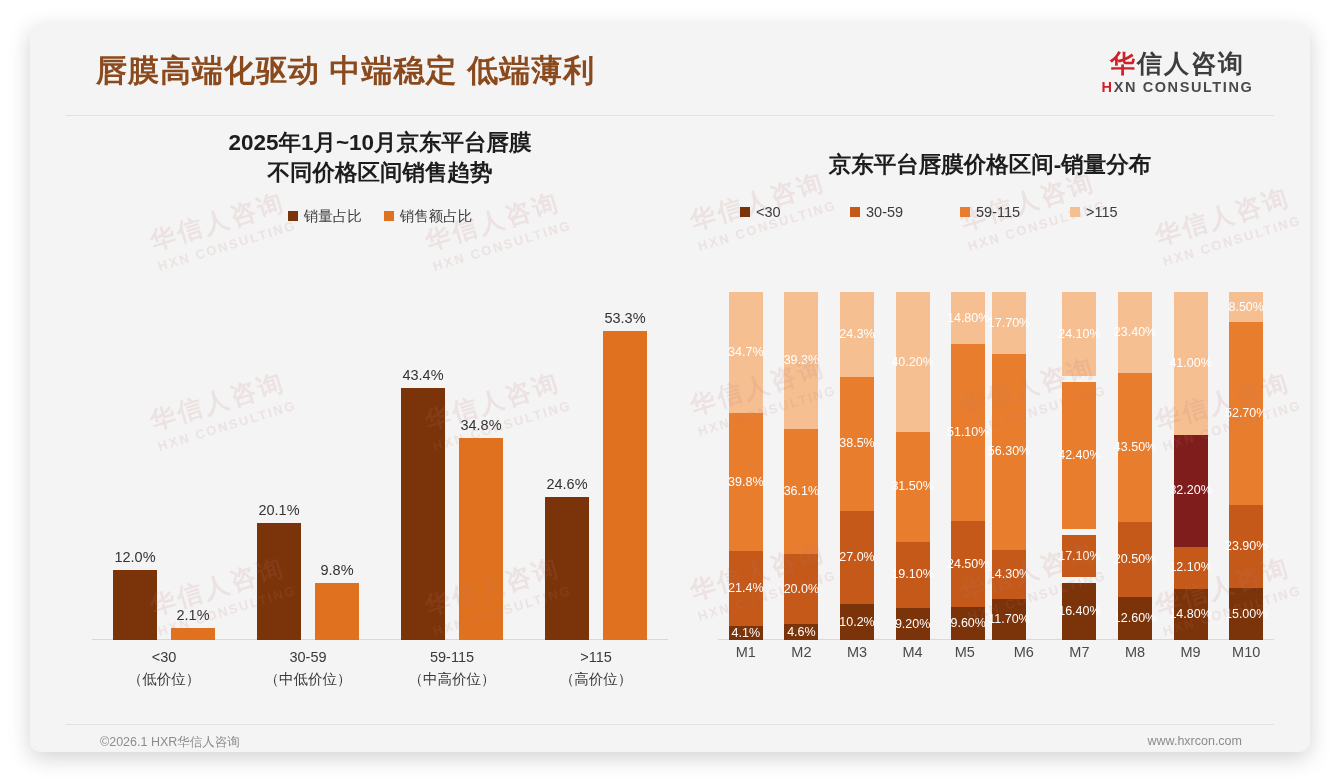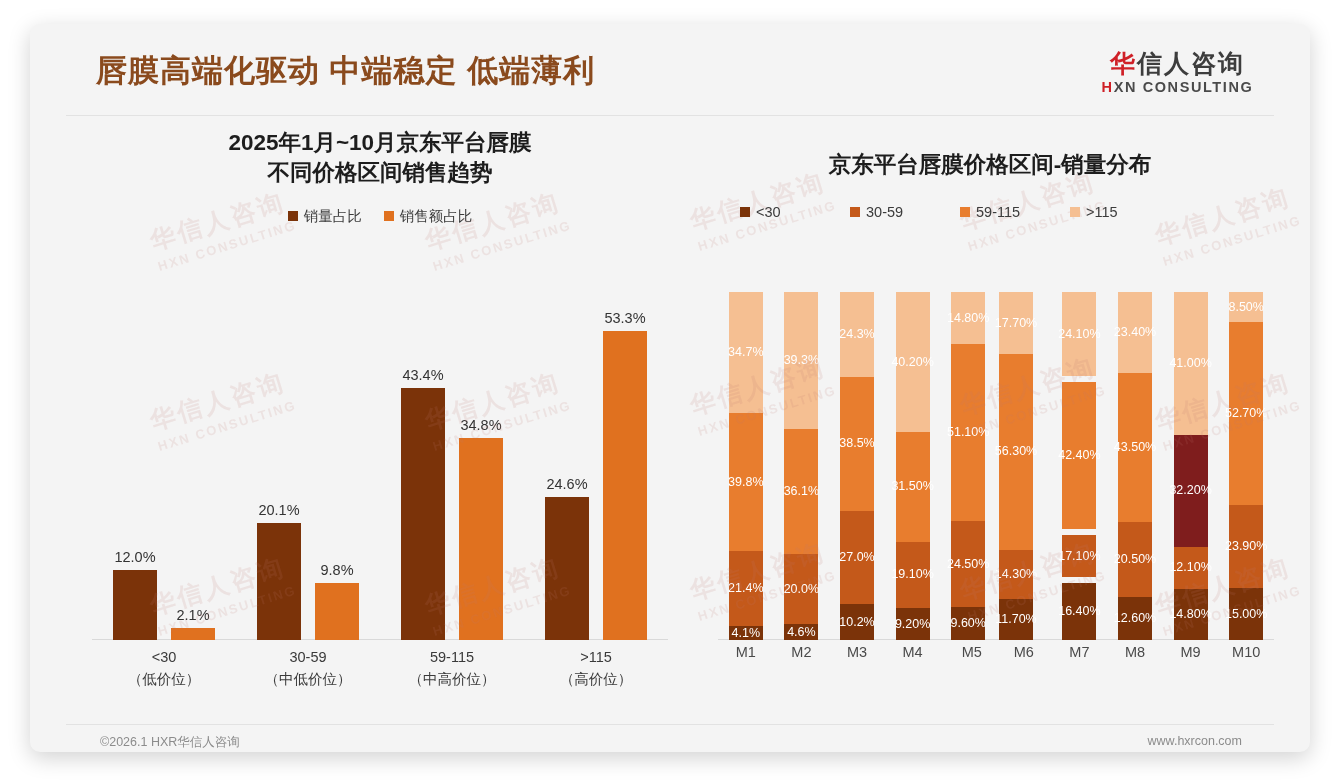--- a/index.html
+++ b/index.html
@@ -494,21 +494,21 @@
           <div class="seg" style="background: rgb(232, 125, 46); height: 177.828px;">
             <span class="seg-label">51.10%</span>
           </div>
           <div class="seg" style="background: rgb(196, 89, 26); height: 85.26px;">
             <span class="seg-label">24.50%</span>
           </div>
           <div class="seg" style="background: rgb(123, 51, 9); height: 33.408px;">
             <span class="seg-label">9.60%</span>
           </div>
         </div>
-        <div class="stack" style="left: 281px;">
+        <div class="stack" style="left: 274px;">
           <div class="seg" style="background: rgb(245, 191, 146); height: 61.596px;">
             <span class="seg-label">17.70%</span>
           </div>
           <div class="seg" style="background: rgb(232, 125, 46); height: 195.924px;">
             <span class="seg-label">56.30%</span>
           </div>
           <div class="seg" style="background: rgb(196, 89, 26); height: 49.764px;">
             <span class="seg-label">14.30%</span>
           </div>
           <div class="seg" style="background: rgb(123, 51, 9); height: 40.716px;">
@@ -570,21 +570,21 @@
           <div class="seg" style="background: rgb(123, 51, 9); height: 52.2px;">
             <span class="seg-label">15.00%</span>
           </div>
         </div>
       </div>
     <div class="m-labels" id="m-labels">
         <div class="m-label" style="left: 0px; width: 55.6px;">M1</div>
         <div class="m-label" style="left: 55.6px; width: 55.6px;">M2</div>
         <div class="m-label" style="left: 111.2px; width: 55.6px;">M3</div>
         <div class="m-label" style="left: 166.8px; width: 55.6px;">M4</div>
-        <div class="m-label" style="left: 226px; width: 55.6px;">M5</div>
+        <div class="m-label" style="left: 219px; width: 55.6px;">M5</div>
         <div class="m-label" style="left: 278px; width: 55.6px;">M6</div>
         <div class="m-label" style="left: 333.6px; width: 55.6px;">M7</div>
         <div class="m-label" style="left: 389.2px; width: 55.6px;">M8</div>
         <div class="m-label" style="left: 444.8px; width: 55.6px;">M9</div>
         <div class="m-label" style="left: 500.4px; width: 55.6px;">M10</div>
       </div>
   </div>
 
   <div class="footer-rule"></div>
   <div class="footer-left">©2026.1 HXR华信人咨询</div>

